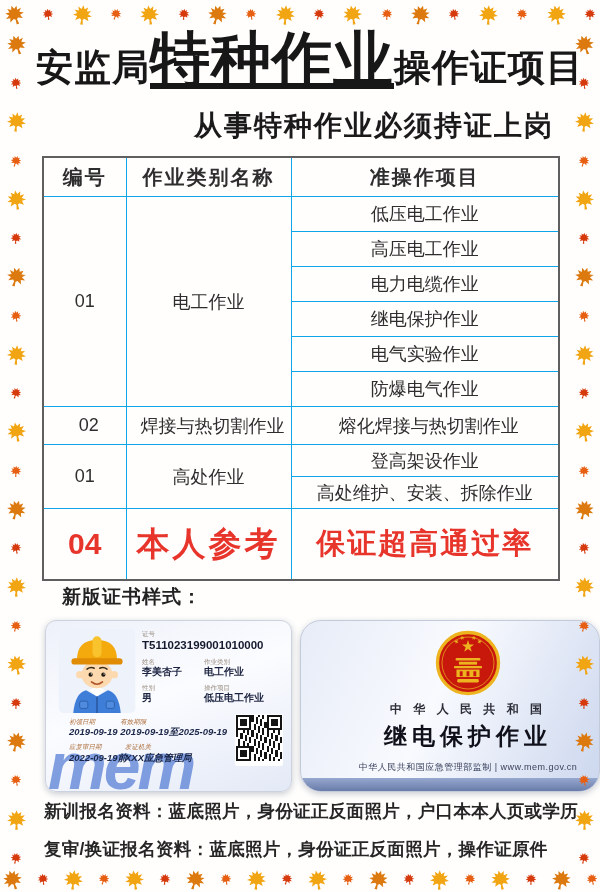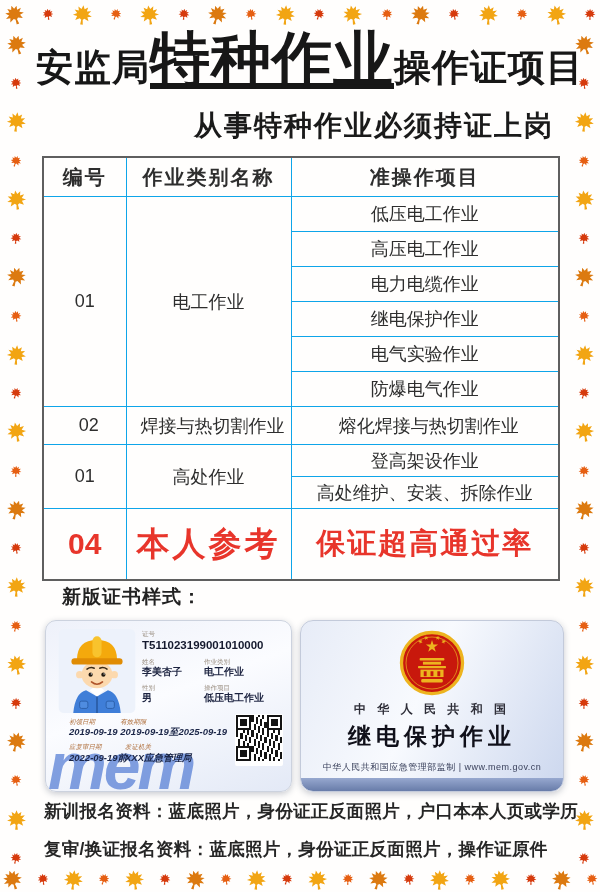--- a/index.html
+++ b/index.html
@@ -37,23 +37,23 @@
   tr.r-hl .hl-no{font-size:30px;}
   tr.r-hl .hl-cat{font-size:33px;letter-spacing:3px;}
   tr.r-hl .hl-item{font-size:29px;letter-spacing:2px;}
 
   
   .cert-label{position:absolute;left:46px;top:584px;font-size:19px;font-weight:700;color:#222;letter-spacing:1px;margin-left:16px;}
 
   .card{position:absolute;top:620px;height:170px;border-radius:11px;box-shadow:0 2px 6px rgba(40,50,80,.25);}
   .card-front{left:45px;width:245px;border:1px solid #ccd2de;
       background:linear-gradient(160deg,#eef1fa 0%,#fbfcff 45%,#e3e9f6 100%);}
-  .card-back{left:300px;width:262px;border:1px solid #c3cada;border-radius:13px;
+  .card-back{left:300px;width:262px;border:1px solid #c3cada;border-radius:21px;
       background:linear-gradient(115deg,#e7ecf7 0%,#f8fafe 45%,#ccd7ee 100%);
-      display:flex;flex-direction:column;align-items:center;overflow:hidden;}
+      display:flex;flex-direction:column;align-items:center;overflow:hidden;padding-left:36px;}
   .card-back::after{content:"";position:absolute;left:0;right:0;bottom:0;height:13px;
       background:linear-gradient(#97a8cf,#687ca9);border-radius:0 0 12px 12px;}
 
   .avatar-box{position:absolute;left:12px;top:8px;}
   .f-fields{position:absolute;left:96px;top:9px;right:6px;z-index:2;}
   .f-row{display:flex;margin-bottom:5px;}
   .f-col1{width:62px;} .f-col2{flex:1;}
   .f-label{display:block;font-size:6.5px;color:#9b8f82;line-height:1.3;}
   .f-value{display:block;font-size:10px;font-weight:700;color:#1c2340;line-height:1.25;white-space:nowrap;}
   .f-value.idnum{font-size:11.5px;color:#14192e;}

